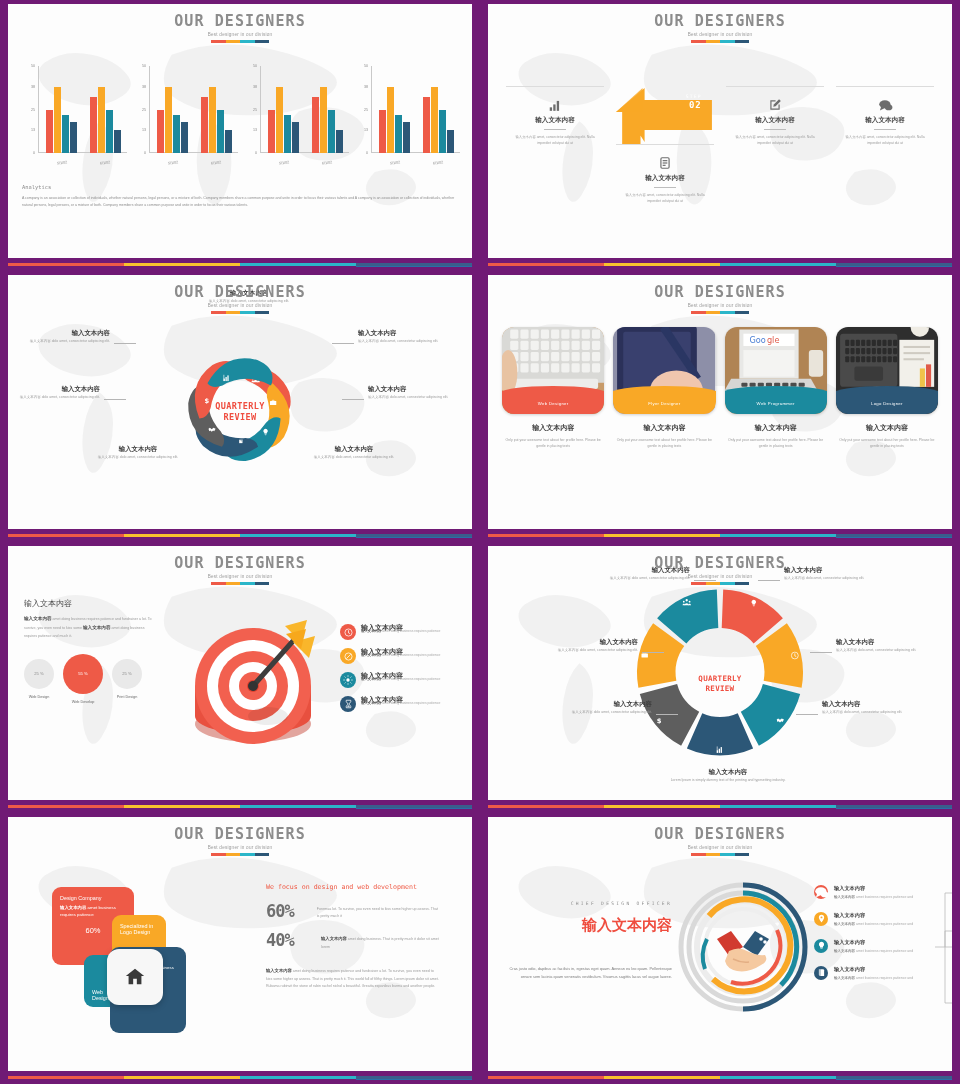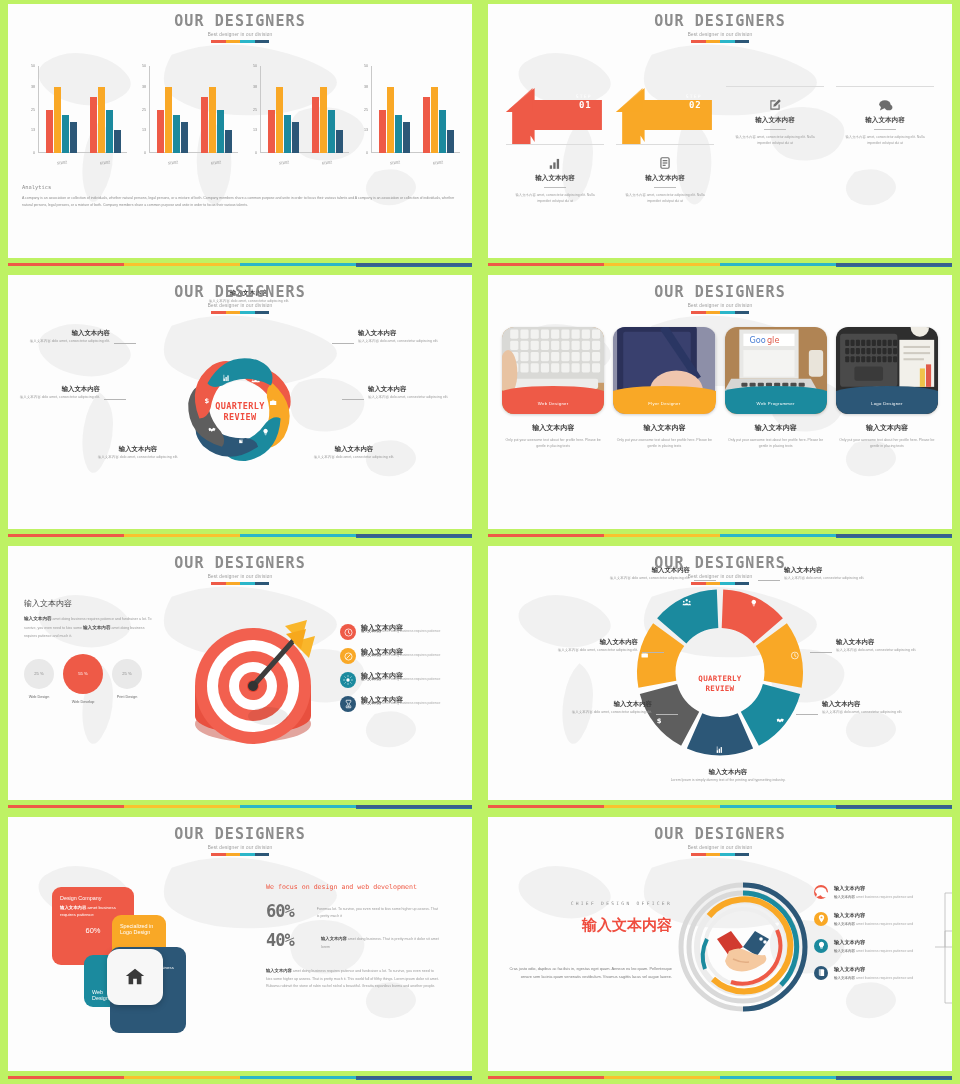--- a/index.html
+++ b/index.html
@@ -11,21 +11,21 @@
   }
   .deck {
     width: 960px; height: 1084px;
     display: grid;
     grid-template-columns: 480px 480px;
     grid-template-rows: 271px 271px 271px 271px;
   }
   .slide {
     position: relative;
     width: 480px; height: 271px;
-    background: #bef264;
+    background: #701a75;
     overflow: hidden;
   }
   .slide .canvas {
     position: absolute;
     left: 8px; top: 4px; right: 8px; bottom: 13px;
     background: #fdfdfd;
     overflow: hidden;
   }
   
   .worldmap {
@@ -384,30 +384,20 @@
         <div class="s-sub">Best designer in our division</div>
         <div class="s-rule">
           <i style="background:#ee5a47"></i>
             <i style="background:#f9a826"></i>
             <i style="background:#2bb6c9"></i>
             <i style="background:#2c5777"></i>
         </div>
       </div>
       <div class="steps" id="stepRow">
           <div class="stepcol">
-            <div class="arrow">
-              <svg viewBox="0 0 100 58" preserveAspectRatio="none">
-                <path d="M8 58 L8 26 L2 26 L30 2 L30 14 L96 14 L96 44 L30 44 L30 56 L20 40 Q14 30 26 26 L26 58 Z" fill="#ee5a47"></path>
-                <path d="M28 2 L2 26 L28 26 Z" fill="#ee5a47" opacity=".82"></path>
-              </svg>
-              <div class="steplab">
-                <div class="t1">STEP</div>
-                <div class="t2">01</div>
-              </div>
-            </div>
             <div class="stepbase"></div>
             <div class="stepicon">
               <span style="display:flex;color:#6d6d6d;fill:#6d6d6d">
                 <svg width="14" height="14" viewBox="0 0 24 24">
                   <rect x="3" y="16" width="4" height="6"></rect>
                   <rect x="9" y="11" width="4" height="11"></rect>
                   <rect x="15" y="5" width="4" height="17"></rect>
                 </svg>
               </span>
             </div>

